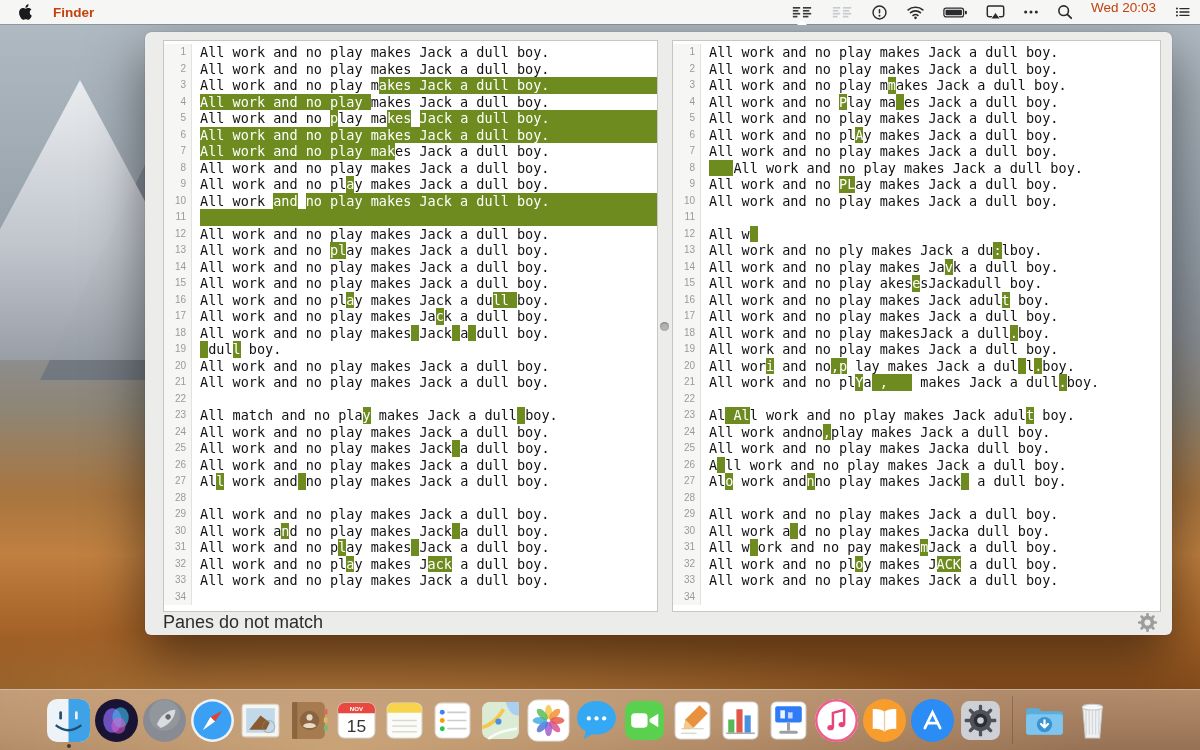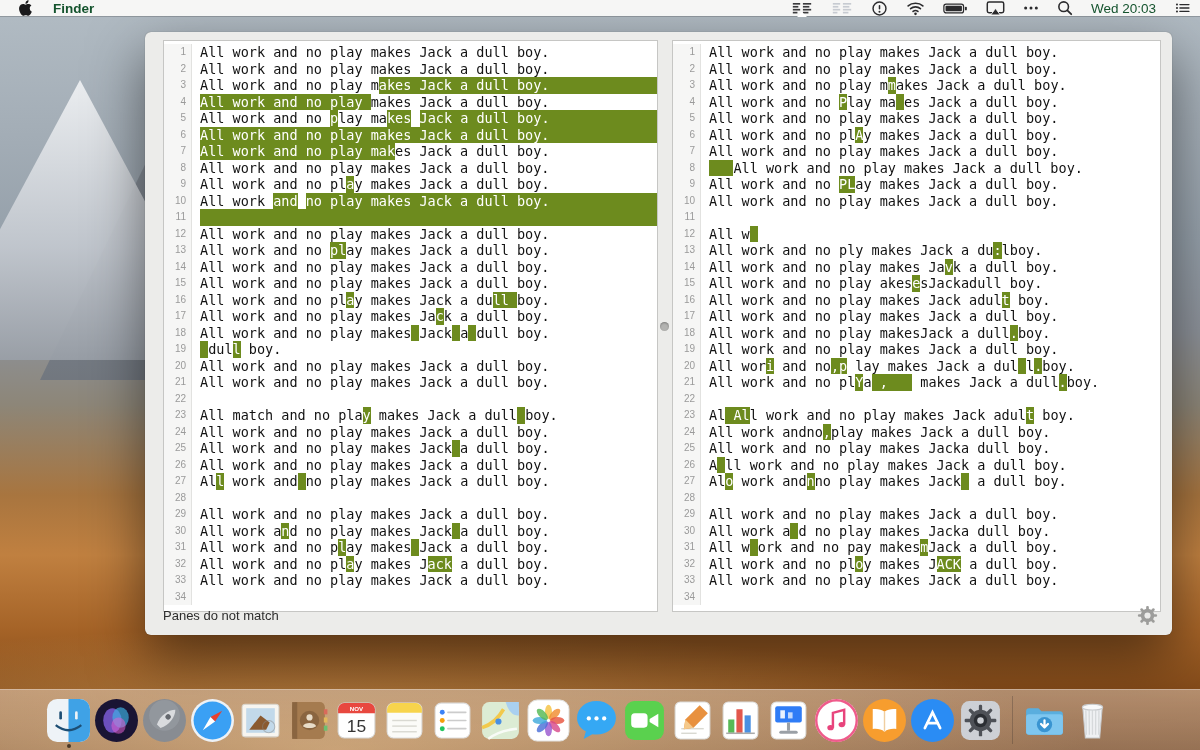--- a/index.html
+++ b/index.html
@@ -11,28 +11,28 @@
       #8d8678 54%,#a8753f 66%,#c08040 74%,#a56327 84%,#7a4416 94%,#5f3410 100%);}
   .mountain-back{position:absolute;left:40px;top:140px;width:260px;height:240px;
     background:linear-gradient(180deg,#848b94,#6d747e);
     clip-path:polygon(45% 0,100% 100%,0 100%);opacity:.85}
   .mountain-snow{position:absolute;left:-70px;top:80px;width:300px;height:280px;
     background:linear-gradient(180deg,#f0f2f4,#c3c8cf 60%,#9aa0a8);
     clip-path:polygon(50% 0,100% 100%,0 100%);opacity:.92}
   .water-glow{position:absolute;left:0;bottom:0;width:100%;height:140px;
     background:radial-gradient(ellipse at 28% 100%,rgba(255,205,125,.55),rgba(255,205,125,0) 62%)}
   
-  .menubar{position:absolute;left:0;top:0;right:0;height:16px;z-index:6;
+  .menubar{position:absolute;left:0;top:0;right:0;height:24px;z-index:6;
     background:rgba(248,248,247,.97);box-shadow:0 1px 0 rgba(0,0,0,.18);
-    display:flex;align-items:center;font-size:13.5px;color:#14532d}
+    display:flex;align-items:center;font-size:13.5px;color:#c2410c}
   .mb-left{display:flex;align-items:center;height:100%}
   .apple-wrap{padding:0 10px 0 19px;display:flex;align-items:center}
   .app-name{font-weight:bold;padding:0 11px}
   .menu-item{padding:0 11px}
-  .mb-right{margin-left:auto;display:flex;align-items:flex-end;height:100%}
+  .mb-right{margin-left:auto;display:flex;align-items:flex-start;height:100%}
   .mi{padding:0 9px;display:flex;align-items:center;position:relative;height:100%}
   .mi svg{display:block}
   .mi-diff-active::after{content:"";position:absolute;left:50%;bottom:-1px;
     transform:translateX(-50%);border-left:5px solid transparent;
     border-right:5px solid transparent;border-bottom:5px solid #fff}
   .clock{padding:0 9px;white-space:nowrap}
   
   .window{position:absolute;left:145px;top:32px;width:1027px;height:603px;z-index:3;
     background:#ececea;border-radius:6px;
     box-shadow:0 22px 55px rgba(0,0,0,.5),0 0 1px rgba(0,0,0,.45)}
@@ -45,21 +45,21 @@
     background:#f6f6f5;border-right:1px solid #e2e2e0;
     font-family:"Liberation Sans",sans-serif}
   .txt{flex:1;display:flex;padding-left:8px;overflow:hidden;
     font-family:"DejaVu Sans Mono",monospace;font-size:13.5px;color:#121212}
   .txt span{white-space:pre}
   .hl{background:var(--hl,#6d8b1e);color:#fff}
   .fill{flex:1}
   .divider-handle{position:absolute;left:515px;top:290px;width:9px;height:9px;
     border-radius:50%;background:#b3b3b1;box-shadow:inset 0 1px 2px rgba(0,0,0,.3)}
   .statusbar{position:absolute;left:0;right:0;bottom:0;height:25px;
-    display:flex;align-items:center;padding:0 12px 7px 18px;font-size:13px;color:#2d2d2d}
+    display:flex;align-items:center;padding:0 12px 0 18px;font-size:18px;color:#2d2d2d}
   .gear-btn{margin-left:auto;display:flex;align-items:center}
   
   .dock{position:absolute;left:0;right:0;bottom:0;height:60px;z-index:5;
     background:linear-gradient(180deg,rgba(250,236,226,.42),rgba(226,198,178,.42));
     border-top:1px solid rgba(255,255,255,.38);
     display:flex;align-items:center;padding-left:46px}
   .dock-item{width:45px;height:45px;position:relative;flex:none;margin-right:3px}
   .dock-item svg{width:45px;height:45px;display:block}
   .running::after{content:"";position:absolute;left:50%;bottom:-5px;
     transform:translateX(-50%);width:4px;height:4px;border-radius:50%;

